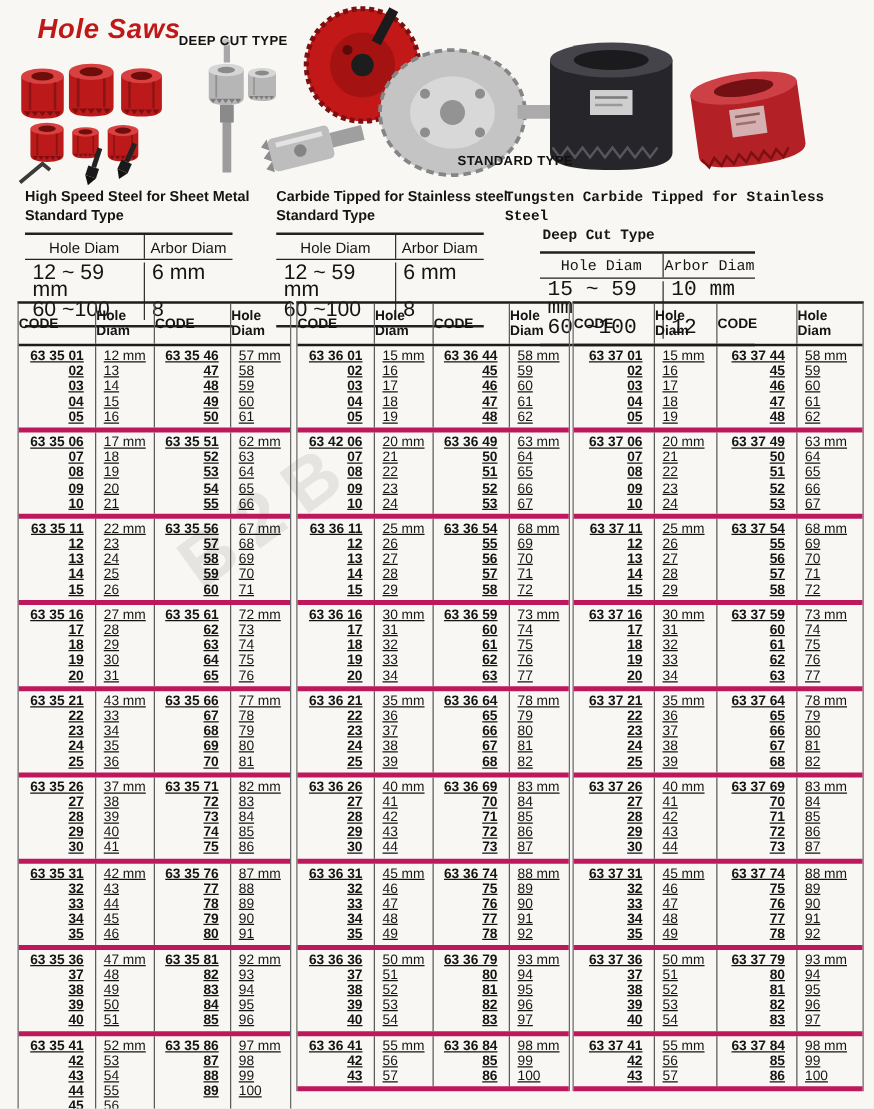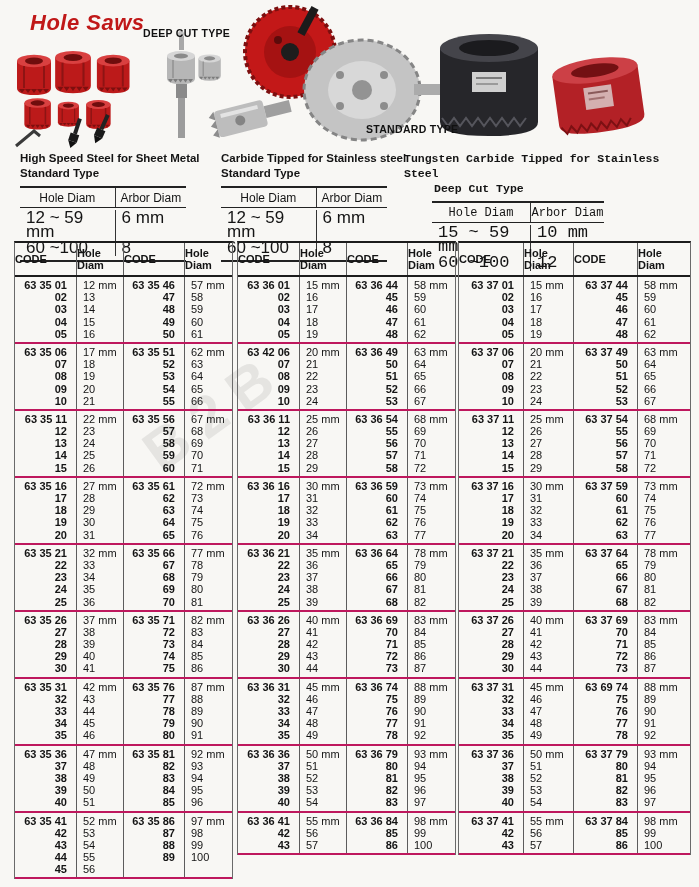--- a/index.html
+++ b/index.html
@@ -42,21 +42,21 @@
   .st-c{left:458px;width:231px;}
   .st-a .st-header,.st-a .group,.st-b .st-header,.st-b .group{
       display:grid;grid-template-columns:61px 47px 61px 48px;}
   .st-c .st-header,.st-c .group{
       display:grid;grid-template-columns:64px 50px 64px 53px;}
   .st-header{border-bottom:2px solid #1c1c1c;}
   .st-header .hc{text-align:left;font-size:11px;font-weight:bold;
                  display:flex;flex-direction:column;justify-content:center;
                  padding:4px 0;line-height:12px;}
   .st-header .hc + .hc,.group .col + .col{border-left:1px solid #5c5c5c;}
-  .group{border-bottom:2px solid #be185d;}
+  .group{border-bottom:4px solid #be185d;text-decoration:underline;}
   .col{padding:2px 0;}
   .r{height:12.2px;line-height:12.3px;font-size:11px;white-space:pre;}
   .col.codes .r{text-align:right;padding-right:9px;font-weight:bold;}
   .col.diams .r{padding-left:6px;}
 </style>
 </head>
 <body>
 
 <div class="page">
 
@@ -357,21 +357,21 @@
       </div>
       <div class="group">
         <div class="col codes">
           <div class="r">63 35 21</div>
           <div class="r">22</div>
           <div class="r">23</div>
           <div class="r">24</div>
           <div class="r">25</div>
         </div>
         <div class="col diams">
-          <div class="r">32 mm</div>
+          <div class="r">43 mm</div>
           <div class="r">33</div>
           <div class="r">34</div>
           <div class="r">35</div>
           <div class="r">36</div>
         </div>
         <div class="col codes">
           <div class="r">63 35 66</div>
           <div class="r">67</div>
           <div class="r">68</div>
           <div class="r">69</div>
@@ -982,21 +982,21 @@
           <div class="r">35</div>
         </div>
         <div class="col diams">
           <div class="r">45 mm</div>
           <div class="r">46</div>
           <div class="r">47</div>
           <div class="r">48</div>
           <div class="r">49</div>
         </div>
         <div class="col codes">
-          <div class="r">63 69 74</div>
+          <div class="r">63 37 74</div>
           <div class="r">75</div>
           <div class="r">76</div>
           <div class="r">77</div>
           <div class="r">78</div>
         </div>
         <div class="col diams">
           <div class="r">88 mm</div>
           <div class="r">89</div>
           <div class="r">90</div>
           <div class="r">91</div>

